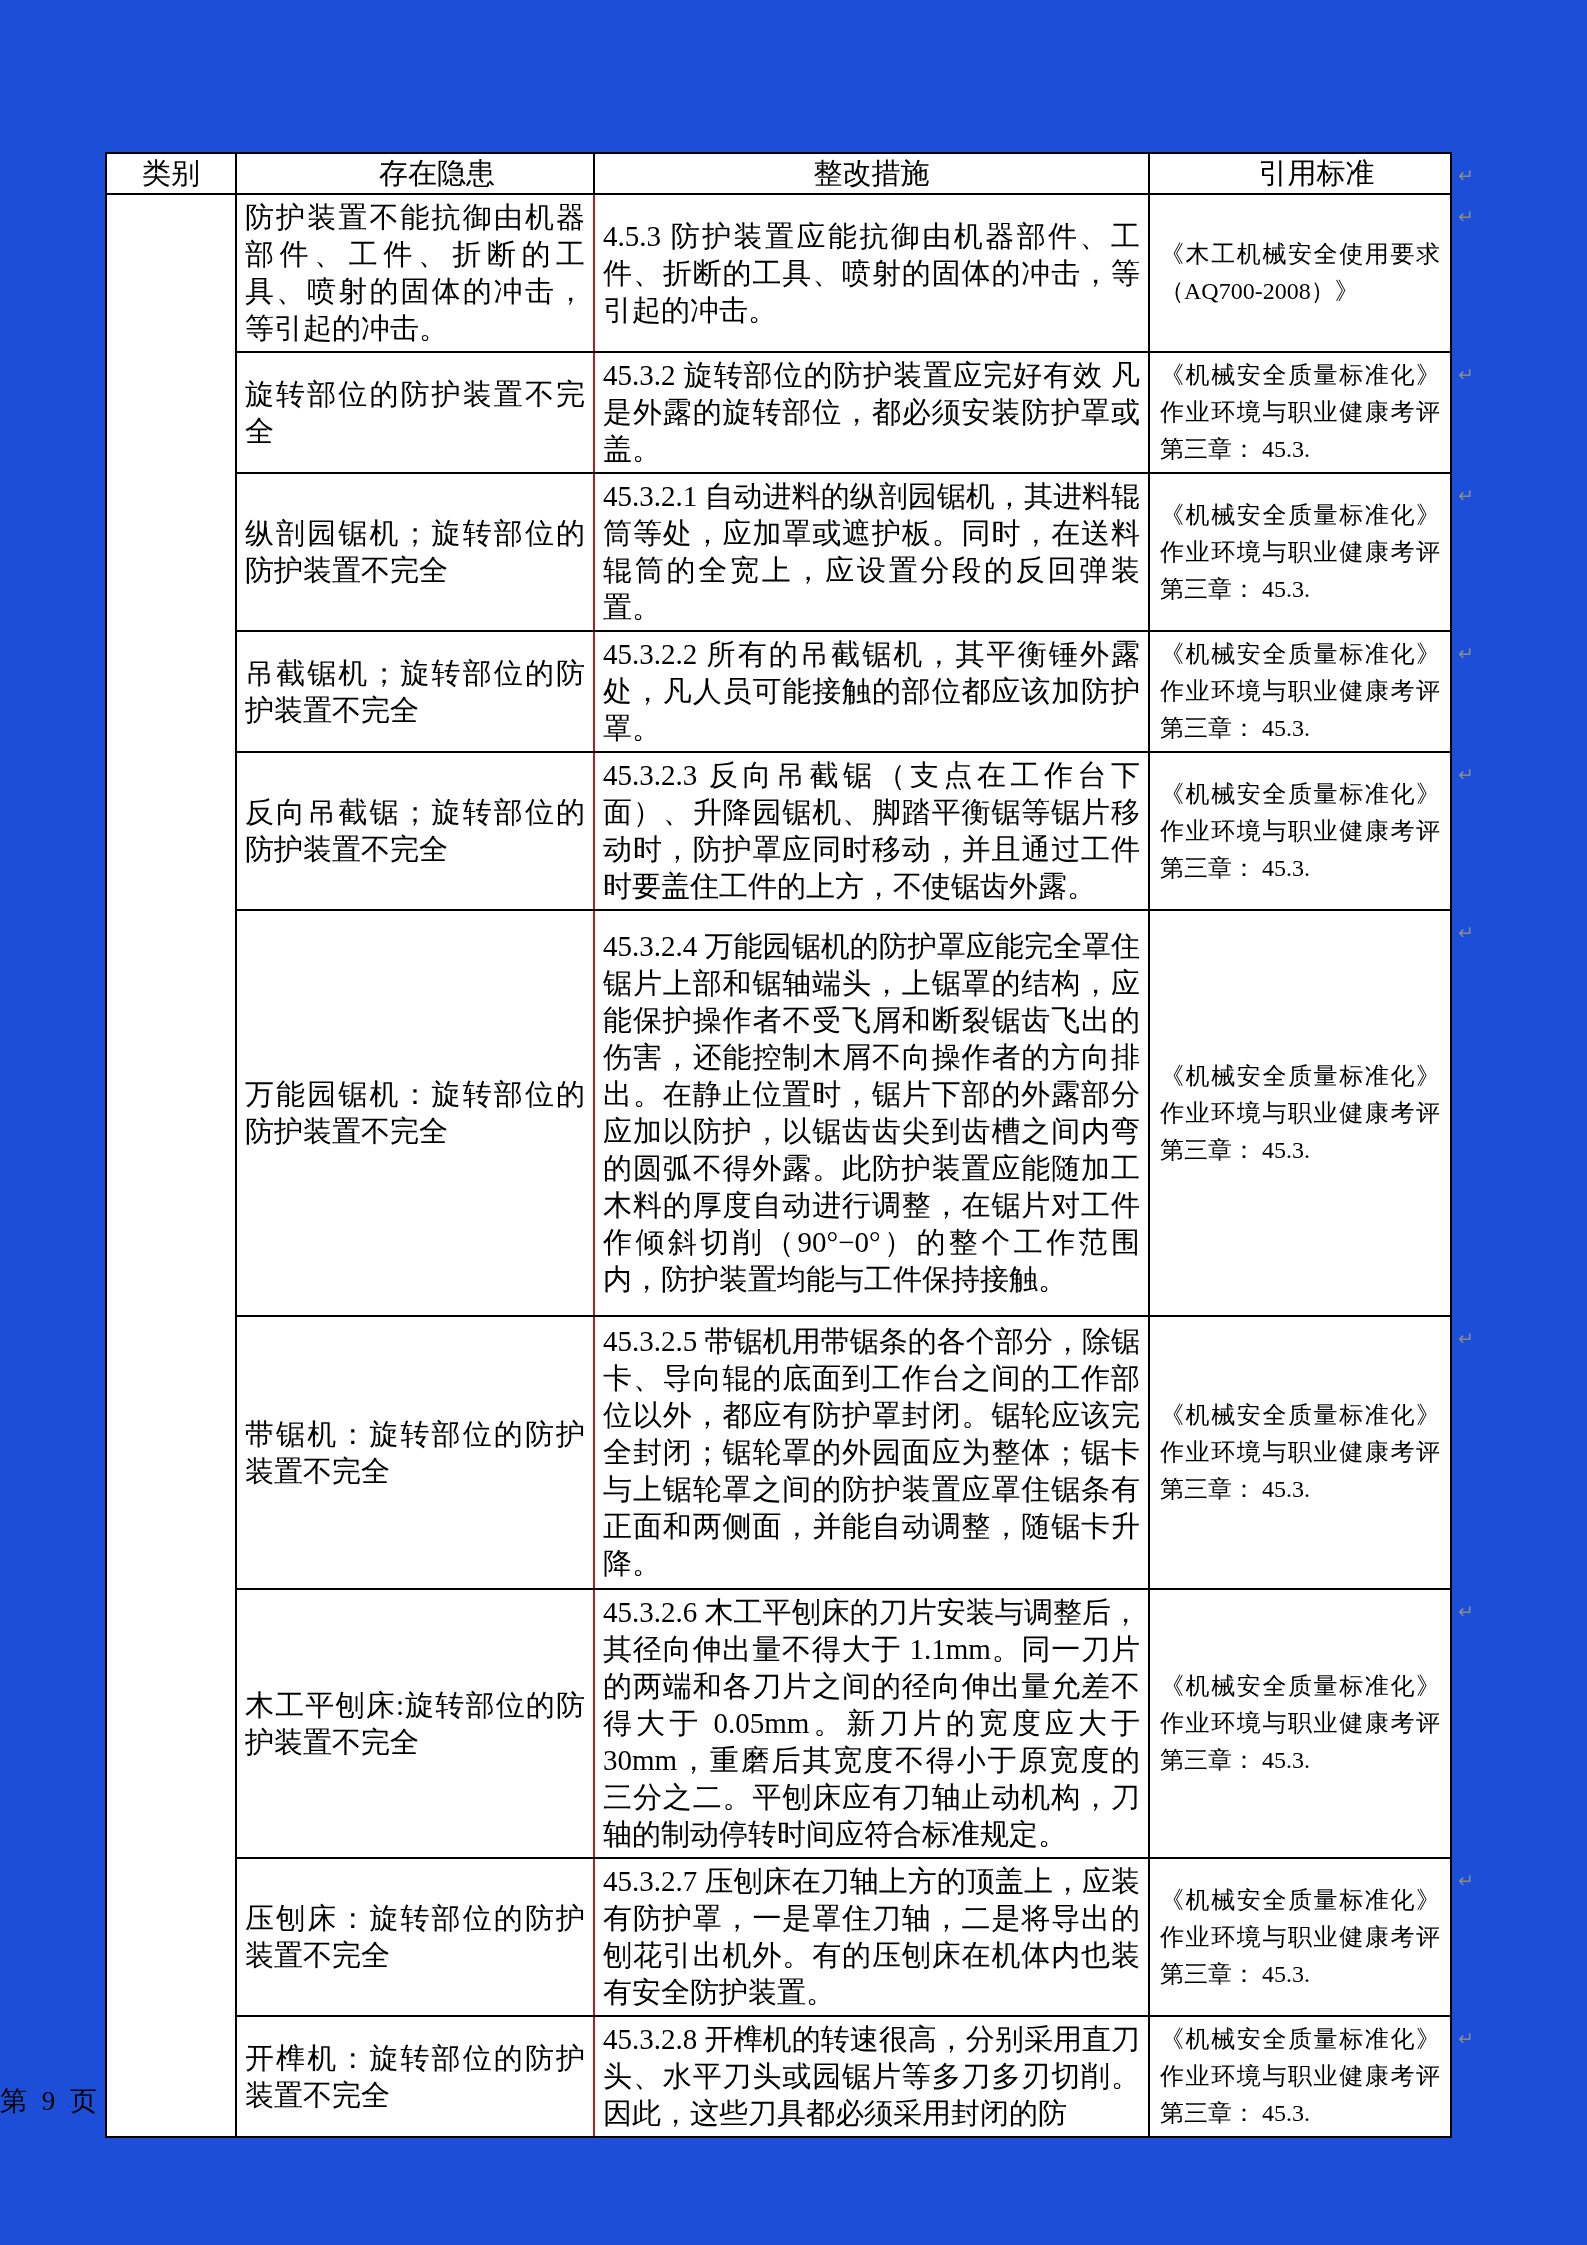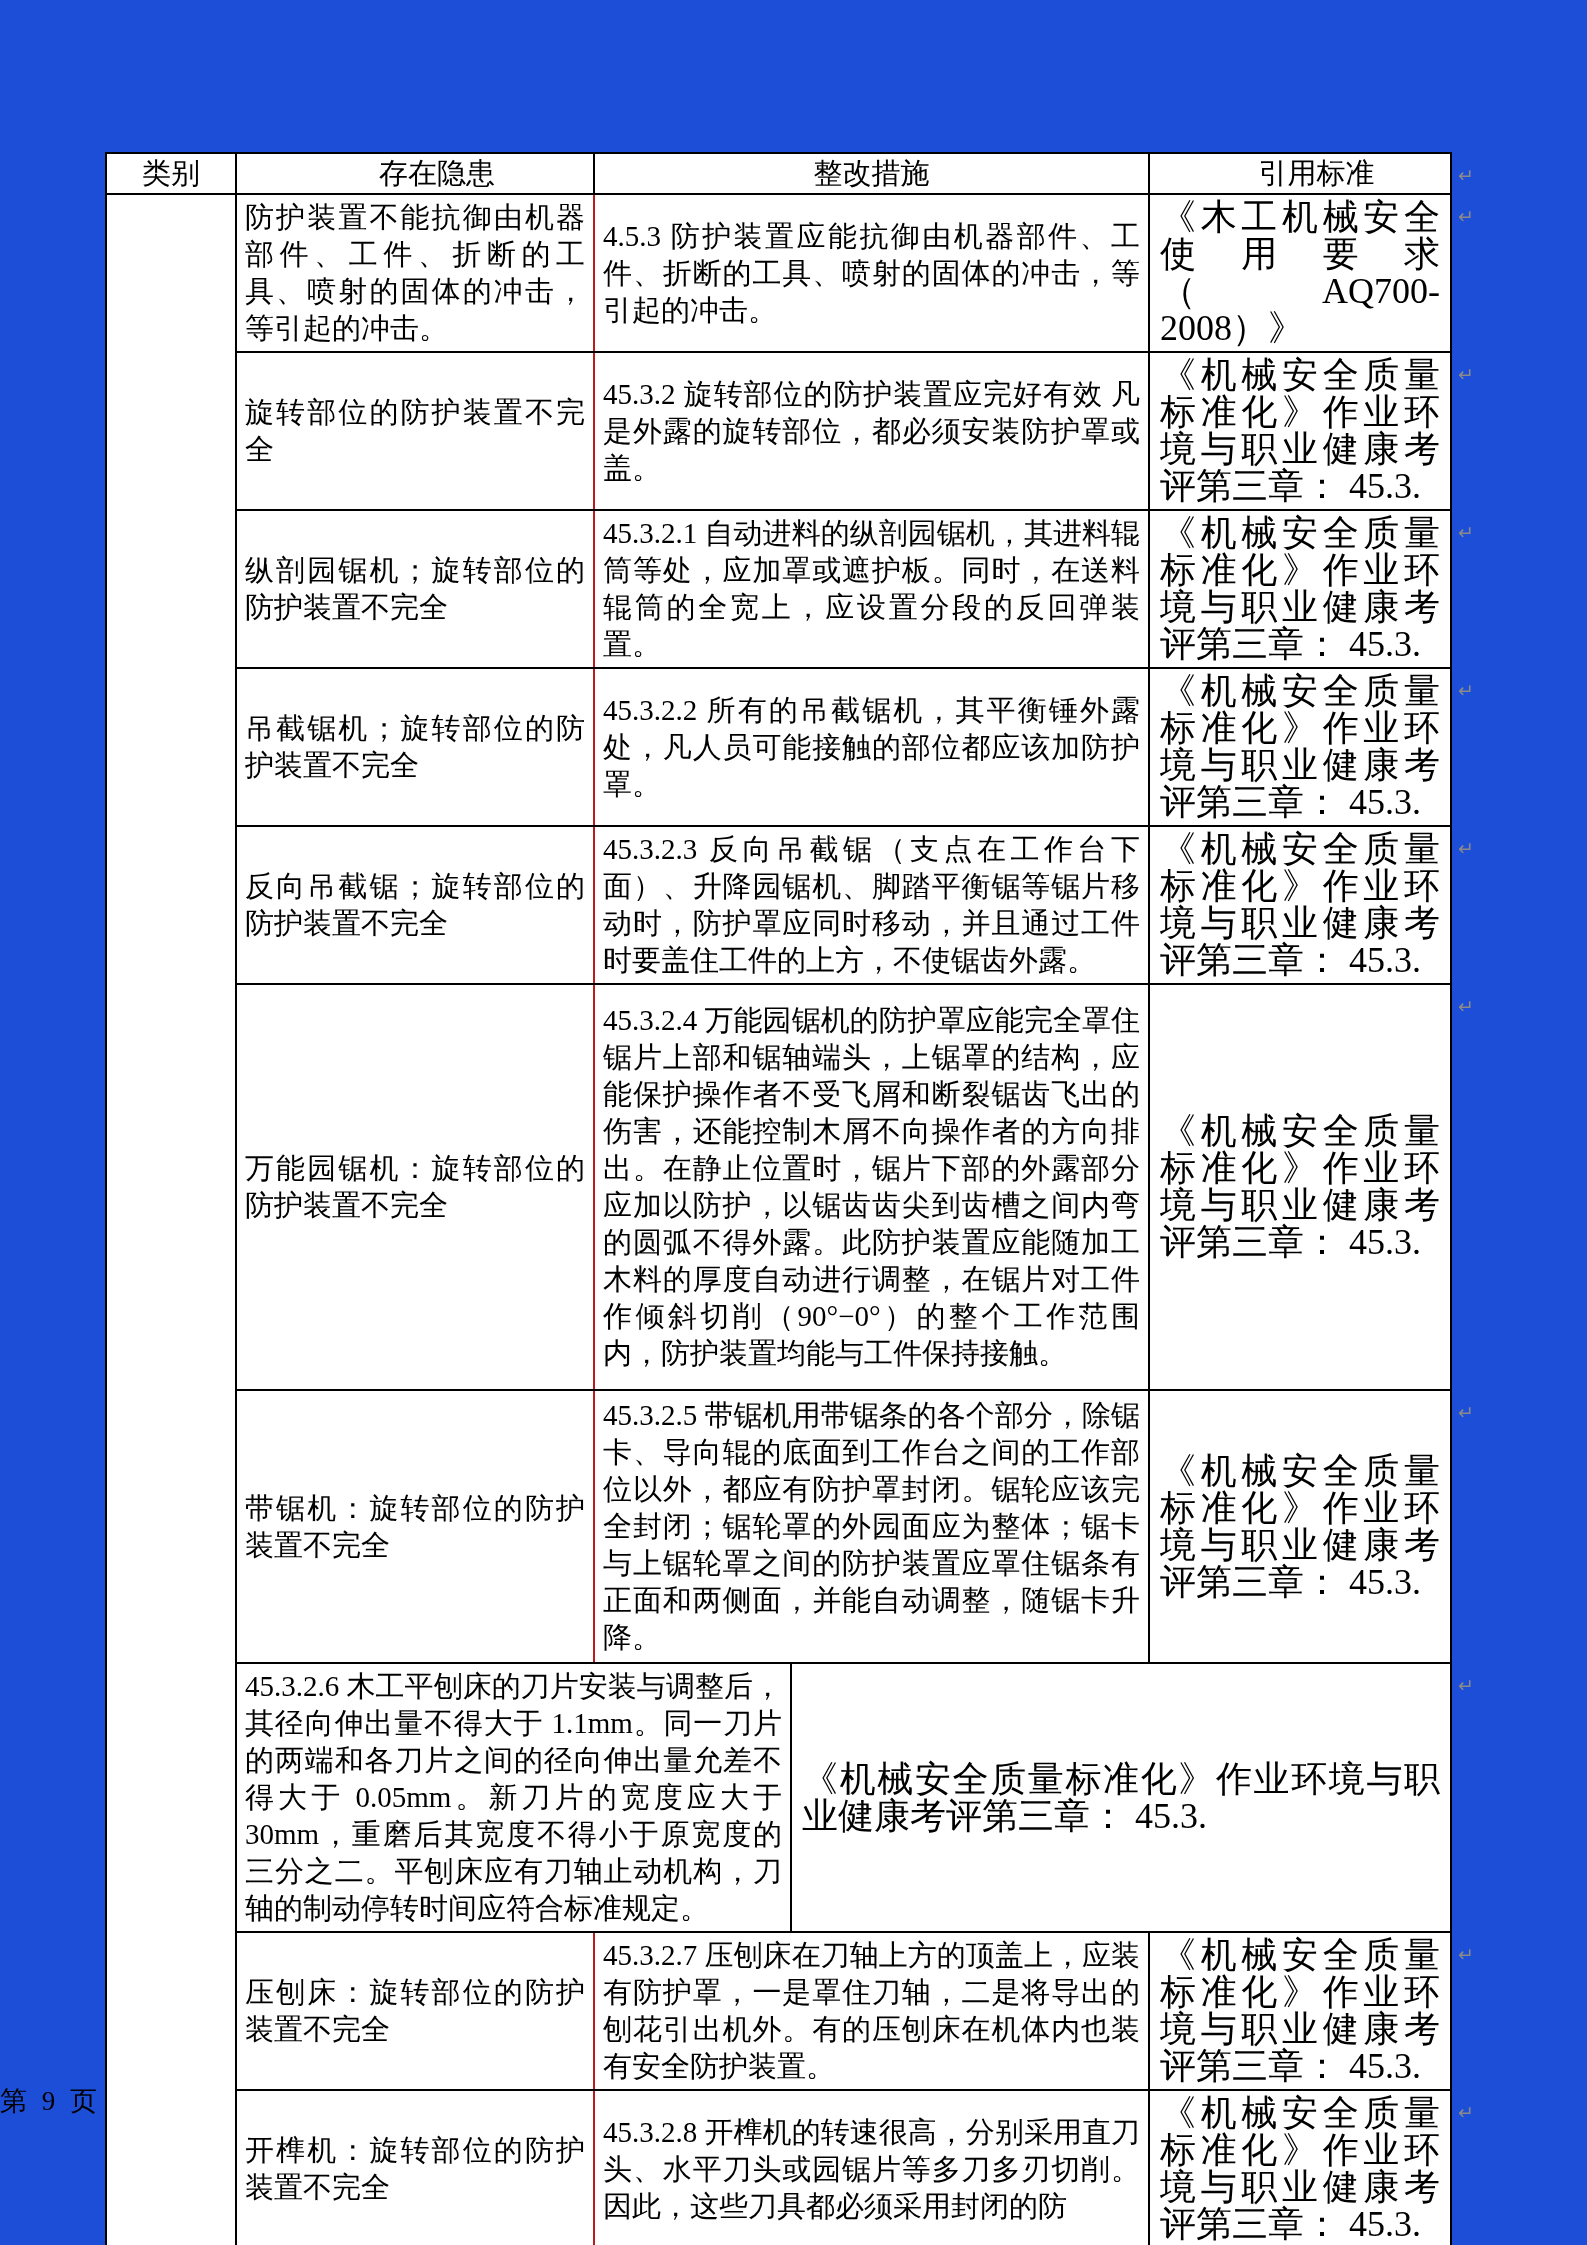--- a/index.html
+++ b/index.html
@@ -59,21 +59,21 @@
     display:flex;
     flex-direction:column;
     justify-content:center;
     font-size:29px;
     line-height:37px;
     padding:4px 8px;
     text-align:justify;
   }
   .cell.c2{border-right:2px solid #b91c1c;}
   .cell.c3{border-right:2px solid #000;}
-  .cell.c4{font-size:36px;line-height:37px;padding:4px 10px;}
+  .cell.c4{font-size:24px;line-height:37px;padding:4px 10px;}
   .r1{min-height:150px;}
   .r2{min-height:111px;}
   .r3{min-height:153px;}
   .r4{min-height:115px;}
   .r5{min-height:154px;}
   .r6{min-height:406px;}
   .r7{min-height:273px;}
   .r8{min-height:257px;}
   .r9{min-height:152px;}
   .r10{min-height:108px;}
@@ -159,20 +159,21 @@
         </div>
 
         <div class="row r7">
           <div class="cell c2">带锯机：旋转部位的防护装置不完全</div>
           <div class="cell c3">45.3.2.5 带锯机用带锯条的各个部分，除锯卡、导向辊的底面到工作台之间的工作部位以外，都应有防护罩封闭。锯轮应该完全封闭；锯轮罩的外园面应为整体；锯卡与上锯轮罩之间的防护装置应罩住锯条有正面和两侧面，并能自动调整，随锯卡升降。</div>
           <div class="cell c4">《机械安全质量标准化》作业环境与职业健康考评第三章： 45.3.</div>
           <span class="pmark">↵</span>
         </div>
 
         <div class="row r8">
+          <div class="cell c2">木工平刨床:旋转部位的防护装置不完全</div>
           <div class="cell c3">45.3.2.6 木工平刨床的刀片安装与调整后，其径向伸出量不得大于 1.1mm。同一刀片的两端和各刀片之间的径向伸出量允差不得大于 0.05mm。新刀片的宽度应大于 30mm，重磨后其宽度不得小于原宽度的三分之二。平刨床应有刀轴止动机构，刀轴的制动停转时间应符合标准规定。</div>
           <div class="cell c4">《机械安全质量标准化》作业环境与职业健康考评第三章： 45.3.</div>
           <span class="pmark">↵</span>
         </div>
 
         <div class="row r9">
           <div class="cell c2">压刨床：旋转部位的防护装置不完全</div>
           <div class="cell c3">45.3.2.7 压刨床在刀轴上方的顶盖上，应装有防护罩，一是罩住刀轴，二是将导出的刨花引出机外。有的压刨床在机体内也装有安全防护装置。</div>
           <div class="cell c4">《机械安全质量标准化》作业环境与职业健康考评第三章： 45.3.</div>
           <span class="pmark">↵</span>

